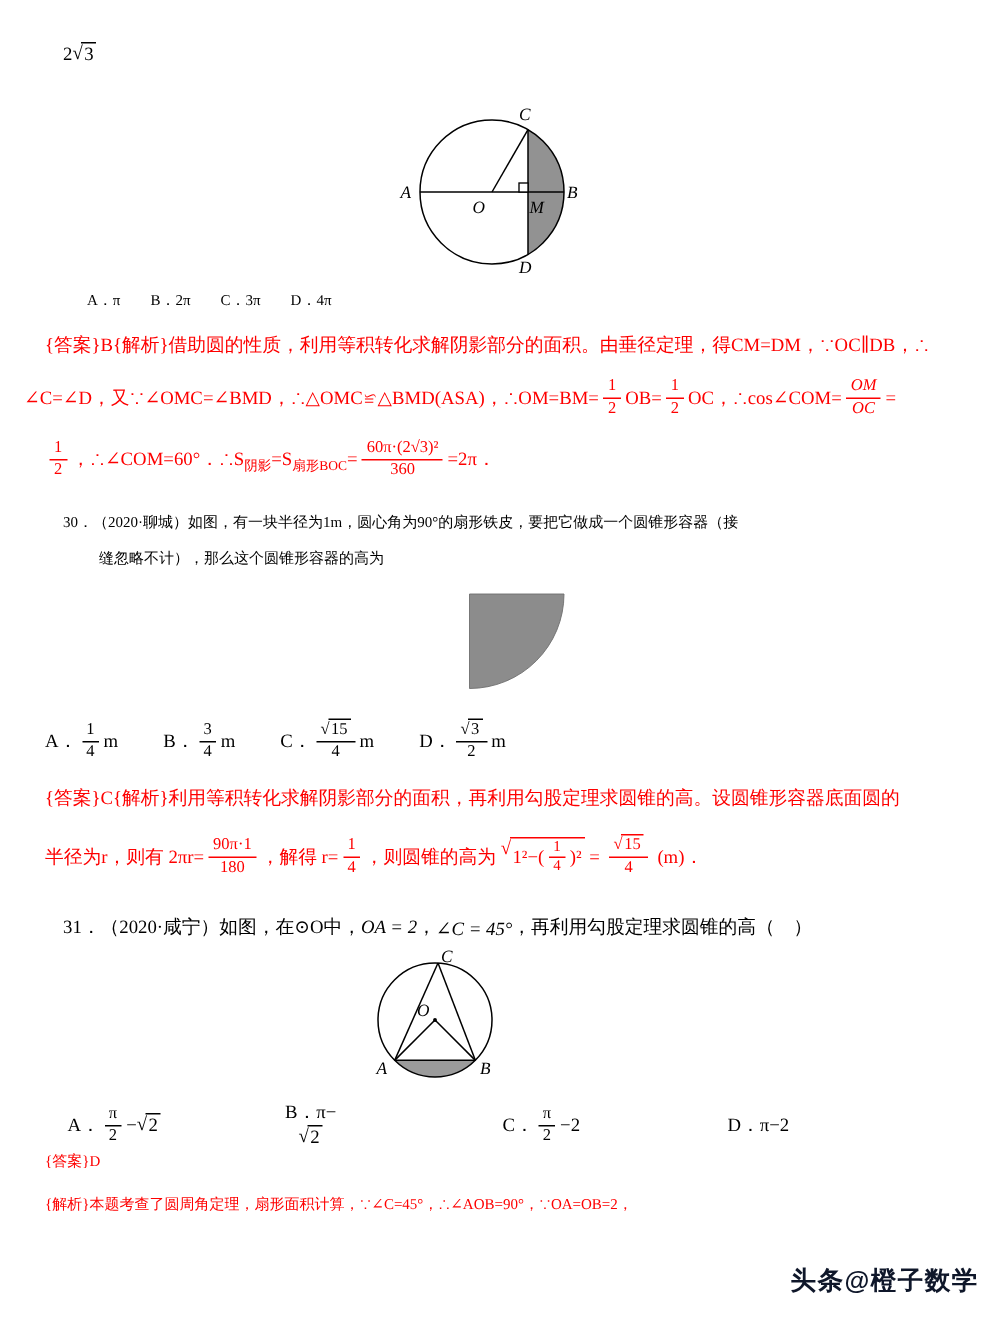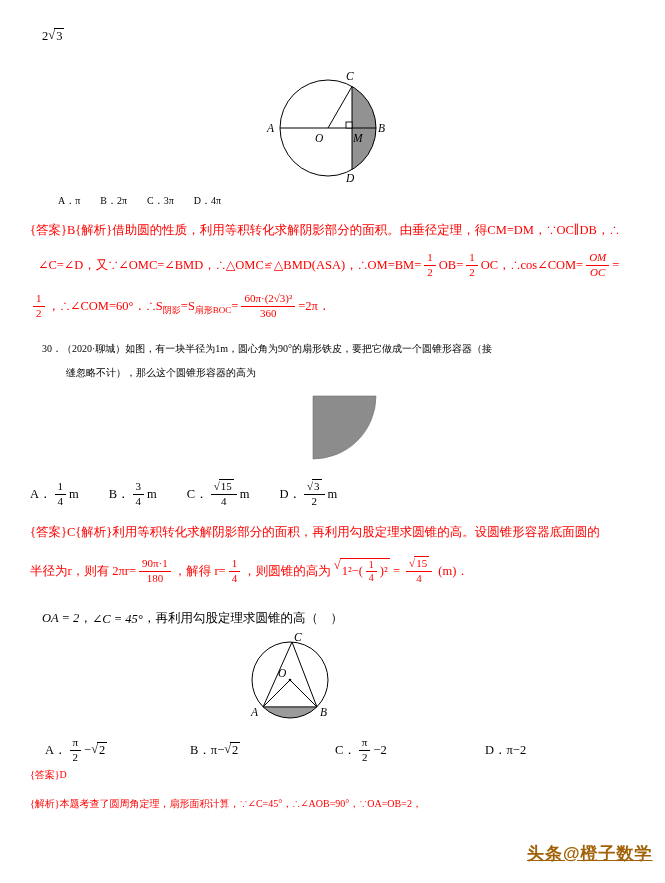--- a/index.html
+++ b/index.html
@@ -25,21 +25,21 @@
   .sqrt { display:inline-flex; align-items:flex-start; }
   .rad { margin-right:-1px; }
   .sbody { border-top:1px solid currentColor; padding:0 2px; display:inline-flex; align-items:center; }
   .sbody .frac { font-size:10px; }
   .ssub { font-size:9px; position:relative; top:4px; }
   .mit { font-style:italic; }
   .fig-label { font-size:11.5px; font-style:italic; fill:#000; font-family:"Liberation Serif",serif; }
   .choice { display:inline-flex; align-items:center; margin-right:30px; }
   .watermark {
     font-family:"Liberation Sans","DejaVu Sans",sans-serif;
-    font-weight:bold; font-size:17px; color:#a16207; letter-spacing:1px;text-decoration:underline;
+    font-weight:bold; font-size:17px; color:#0f172a; letter-spacing:1px;
   }
 </style>
 </head>
 <body>
 
 <div class="page">
 
   <div class="abs mline" style="top:28px;left:42px;">
     <span>2</span><span class="sqrt"><span class="rad">√</span><span class="sbody">3</span></span>
   </div>
@@ -58,21 +58,21 @@
     <text x="112" y="68" class="fig-label">B</text>
     <text x="80" y="118" class="fig-label">D</text>
   </svg>
 
   <div class="abs t" style="top:194px;left:58px;">A．π　　B．2π　　C．3π　　D．4π</div>
 
   <div class="abs mline red" style="top:222px;left:30px;text-align:center;">
     <span>{答案}B{解析}借助圆的性质，利用等积转化求解阴影部分的面积。由垂径定理，得CM=DM，∵OC∥DB，∴</span>
   </div>
 
-  <div class="abs mline red" style="top:250px;left:38px;height:30px;justify-content:space-between;">
+  <div class="abs mline red" style="top:250px;left:16px;height:30px;justify-content:space-between;">
     <span>∠C=∠D，又∵∠OMC=∠BMD，∴△OMC≌△BMD(ASA)，∴OM=BM=</span><span class="frac"><span class="num">1</span><span class="den">2</span></span><span>OB=</span><span class="frac"><span class="num">1</span><span class="den">2</span></span><span>OC，∴cos∠COM=</span><span class="frac mit"><span class="num">OM</span><span class="den">OC</span></span><span>=</span>
   </div>
 
   <div class="abs mline red" style="top:286px;left:30px;height:40px;">
     <span class="frac"><span class="num">1</span><span class="den">2</span></span><span>，∴∠COM=60°．∴S</span><span class="ssub">阴影</span><span>=S</span><span class="ssub">扇形BOC</span><span>=</span><span class="frac"><span class="num">60π·(2√3)²</span><span class="den">360</span></span><span>=2π．</span>
   </div>
 
   <div class="abs t" style="top:342px;left:42px;">30．（2020·聊城）如图，有一块半径为1m，圆心角为90°的扇形铁皮，要把它做成一个圆锥形容器（接</div>
   <div class="abs t" style="top:366px;left:66px;">缝忽略不计），那么这个圆锥形容器的高为</div>
 
@@ -97,21 +97,21 @@
 
   <div class="abs mline red" style="top:524px;left:30px;">
     <span>{答案}C{解析}利用等积转化求解阴影部分的面积，再利用勾股定理求圆锥的高。设圆锥形容器底面圆的</span>
   </div>
 
   <div class="abs mline red" style="top:552px;left:30px;height:38px;">
     <span>半径为r，则有 2πr=</span><span class="frac"><span class="num">90π·1</span><span class="den">180</span></span><span>，解得 r=</span><span class="frac"><span class="num">1</span><span class="den">4</span></span><span>，则圆锥的高为 </span><span class="sqrt"><span class="rad">√</span><span class="sbody"><span>1²−(</span><span class="frac"><span class="num">1</span><span class="den">4</span></span><span>)²</span></span></span><span> = </span><span class="frac"><span class="num"><span class="rad">√</span><span class="sbody">15</span></span><span class="den">4</span></span><span> (m)．</span>
   </div>
 
   <div class="abs mline" style="top:610px;left:42px;">
-    <span class="mit">OA = 2</span><span>，</span><span class="mit">∠C = 45°</span><span>，再利用勾股定理求圆锥的高（　）</span>
+    <span>31．（2020·咸宁）如图，在⊙O中，</span><span class="mit">OA = 2</span><span>，</span><span class="mit">∠C = 45°</span><span>，再利用勾股定理求圆锥的高（　）</span>
   </div>
 
   <svg class="abs" style="top:632px;left:242px;" width="96" height="96" viewBox="0 0 96 96">
     <path d="M21.1,74.9 A38,38 0 0 0 74.9,74.9 Z" fill="#9b9b9b" stroke="none"></path>
     <circle cx="48" cy="48" r="38" fill="none" stroke="#000" stroke-width="1"></circle>
     <line x1="48" y1="48" x2="21.1" y2="74.9" stroke="#000" stroke-width="1"></line>
     <line x1="48" y1="48" x2="74.9" y2="74.9" stroke="#000" stroke-width="1"></line>
     <line x1="50" y1="10" x2="21.1" y2="74.9" stroke="#000" stroke-width="1"></line>
     <line x1="50" y1="10" x2="74.9" y2="74.9" stroke="#000" stroke-width="1"></line>
     <line x1="21.1" y1="74.9" x2="74.9" y2="74.9" stroke="#000" stroke-width="1"></line>
@@ -119,21 +119,21 @@
     <text x="52" y="9" class="fig-label">C</text>
     <text x="36" y="45" class="fig-label">O</text>
     <text x="9" y="84" class="fig-label">A</text>
     <text x="78" y="84" class="fig-label">B</text>
   </svg>
 
   <div class="abs" style="top:733px;left:0;width:665px;height:34px;">
     <span class="abs mline" style="left:45px;top:0;height:34px;">
       <span>A．</span><span class="frac"><span class="num">π</span><span class="den">2</span></span><span>−</span><span class="sqrt"><span class="rad">√</span><span class="sbody">2</span></span>
     </span>
-    <span class="abs mline" style="left:190px;top:0;height:34px;">
+    <span class="abs mline" style="left:190px;top:0;height:34px;flex-direction:column;">
       <span>B．π−</span><span class="sqrt"><span class="rad">√</span><span class="sbody">2</span></span>
     </span>
     <span class="abs mline" style="left:335px;top:0;height:34px;">
       <span>C．</span><span class="frac"><span class="num">π</span><span class="den">2</span></span><span>−2</span>
     </span>
     <span class="abs mline" style="left:485px;top:0;height:34px;">
       <span>D．π−2</span>
     </span>
   </div>
 

